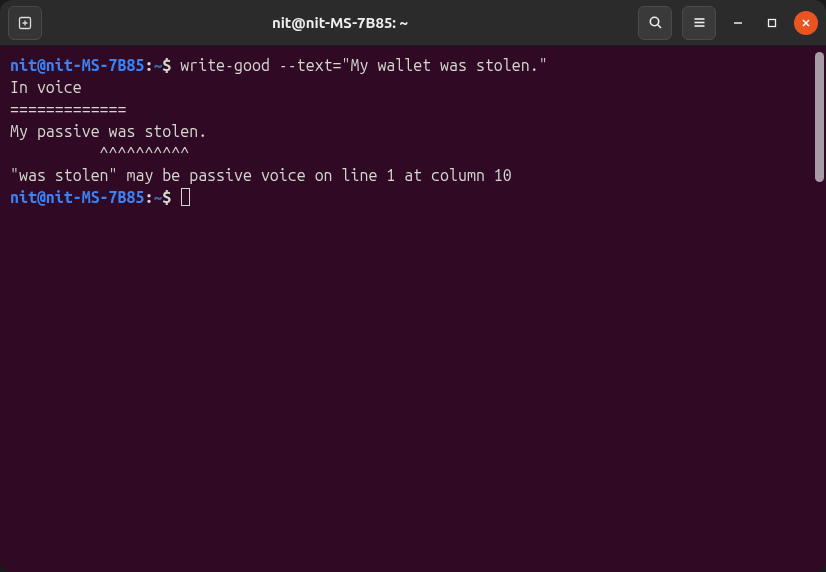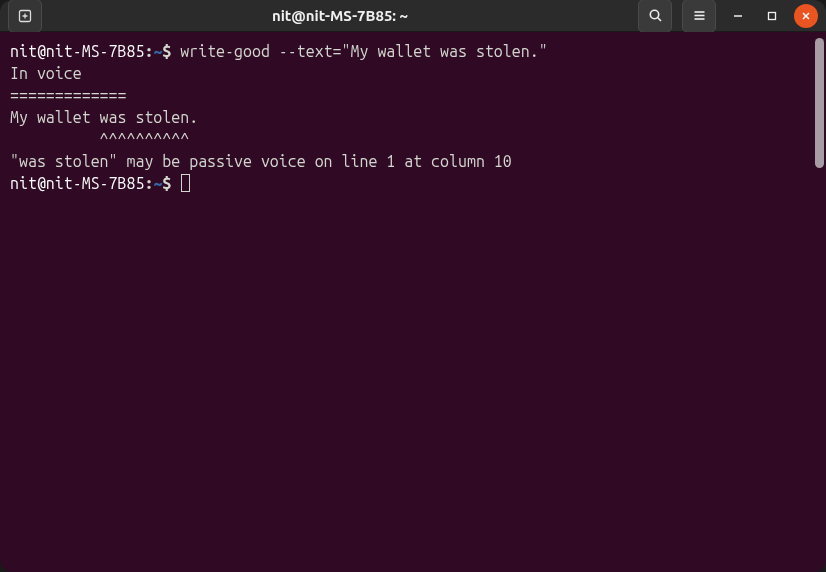--- a/index.html
+++ b/index.html
@@ -11,21 +11,21 @@
       width: 826px;
       height: 572px;
       background: #1a1a1a;
       font-family: 'Ubuntu Mono', 'DejaVu Sans Mono', monospace;
       overflow: hidden;
       border-radius: 12px;
       display: flex;
       flex-direction: column;
     }
     .titlebar {
-      height: 32px;
+      height: 46px;
       background: #2b2b2b;
       display: flex;
       align-items: center;
       padding: 0 8px;
       border-bottom: 1px solid #1a1a1a;
       border-radius: 12px 12px 0 0;
     }
     .titlebar-left {
       display: flex;
       gap: 8px;
@@ -85,22 +85,22 @@
       padding: 8px 10px;
       font-size: 16px;
       line-height: 1.38;
       color: #d3d7cf;
       font-family: 'Ubuntu Mono', 'DejaVu Sans Mono', monospace;
       position: relative;
       white-space: pre;
       border-radius: 0 0 12px 12px;
     }
     .prompt-user {
-      color: #ffffff;
-      font-weight: normal;
+      color: #3b82f6;
+      font-weight: bold;
     }
     .prompt-colon {
       color: #d3d7cf;
       font-weight: bold;
     }
     .prompt-path {
       color: #3465a4;
       font-weight: bold;
     }
     .prompt-dollar {
@@ -171,18 +171,18 @@
         <line x1="2" y1="2" x2="8" y2="8"></line>
         <line x1="8" y1="2" x2="2" y2="8"></line>
       </svg>
     </div>
   </div>
 </div>
 
 <div class="terminal-body"><span class="prompt-user">nit@nit-MS-7B85</span><span class="prompt-colon">:</span><span class="prompt-path">~</span><span class="prompt-dollar">$ </span><span class="cmd-text">write-good --text="My wallet was stolen."</span>
 <span class="cmd-text">In voice</span>
 <span class="cmd-text">=============</span>
-<span class="cmd-text">My wallet was stolen.</span>
+<span class="cmd-text">My passive was stolen.</span>
 <span class="cmd-text">          ^^^^^^^^^^</span>
 <span class="cmd-text">"was stolen" may be passive voice on line 1 at column 10</span>
 <span class="prompt-user">nit@nit-MS-7B85</span><span class="prompt-colon">:</span><span class="prompt-path">~</span><span class="prompt-dollar">$ </span><span class="cursor"></span>
 <div class="scrollbar"></div>
 </div>
 
 </body></html>

